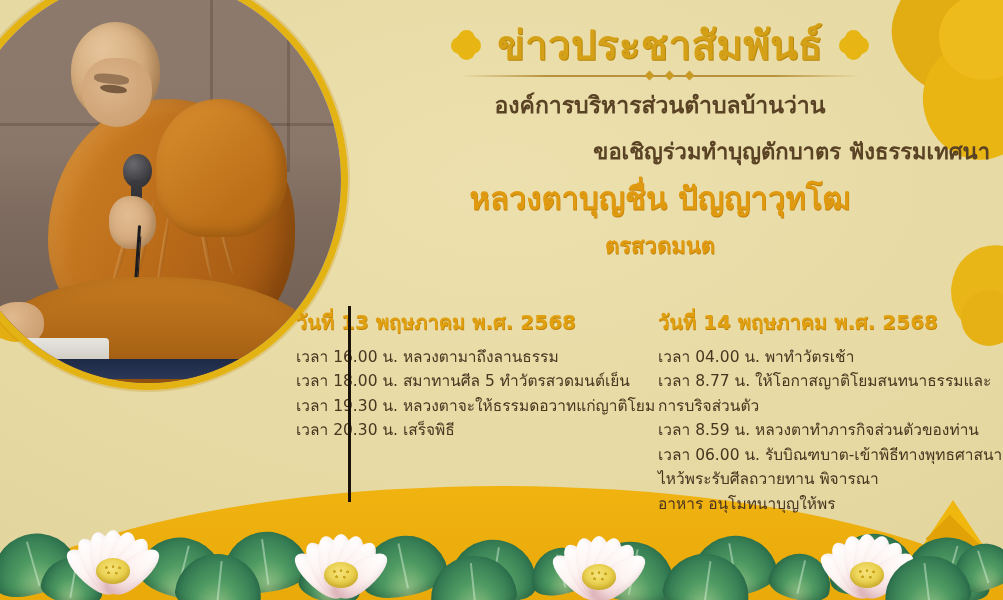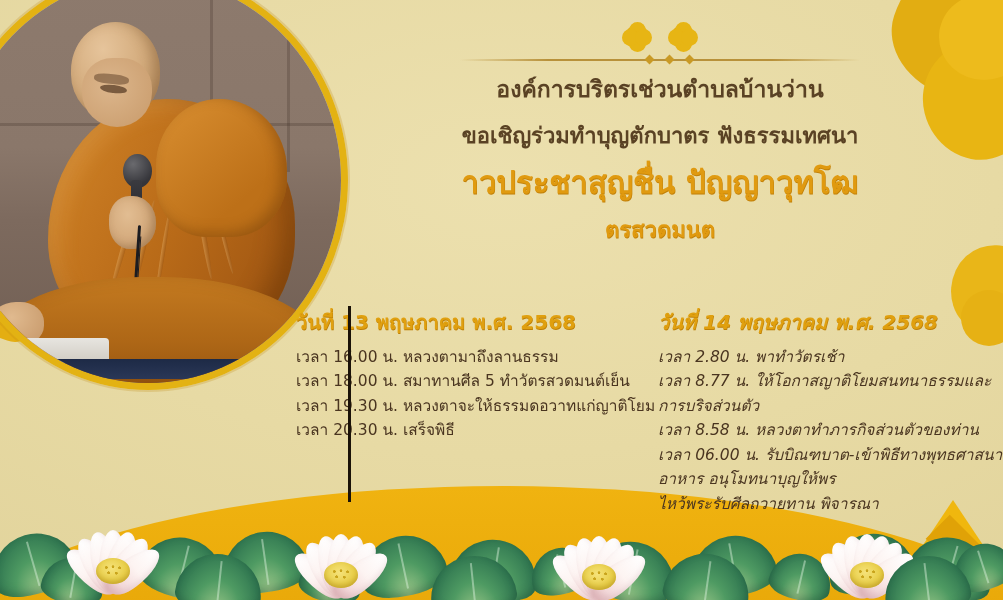--- a/index.html
+++ b/index.html
@@ -283,20 +283,21 @@
     color:#5a4224;
     margin-top:4px;
     line-height:1.5;
   }
   .invite-line {
     font-size:22px;
     font-weight:bold;
     color:#5a4224;
     margin-top:12px;
     line-height:1.5;
+    text-align:right;
   }
   .monk-name {
     font-size:31px;
     font-weight:bold;
     color:#e09a10;
     margin-top:10px;
     line-height:1.3;
     text-shadow:.5px .5px 0 #c07f08;
   }
   .venue-line {
@@ -317,21 +318,21 @@
   
   .sched {
     position:absolute;
     left:296px; top:306px;
     width:700px;
     display:flex;
     z-index:6;
   }
   .col { position:relative; }
   .col-left { width:340px; padding-right:18px; }
-  .col-right { width:350px; padding-left:22px;font-style:italic; }
+  .col-right { width:350px; padding-left:22px; }
 
   .divider {
     position:absolute;
     left:348px; top:306px;
     width:3px; height:196px;
     background:#1a1208;
     z-index:6;
   }
 
   .day-head {
@@ -482,60 +483,61 @@
 
   <div class="header">
     <div class="title-row">
       <span class="quatrefoil">
         <span class="p-c"></span>
           <span class="p-t"></span>
           <span class="p-b"></span>
           <span class="p-l"></span>
           <span class="p-r"></span>
       </span>
+      <span class="main-title">ข่าวประชาสัมพันธ์</span>
       <span class="quatrefoil">
         <span class="p-c"></span>
           <span class="p-t"></span>
           <span class="p-b"></span>
           <span class="p-l"></span>
           <span class="p-r"></span>
       </span>
     </div>
 
     <div class="title-rule">
       <span class="bar"></span>
       <span class="dia d1"></span>
         <span class="dia d2"></span>
         <span class="dia d3"></span>
     </div>
 
-    <div class="org-line">องค์การบริตรเช่วนตำบลบ้านว่าน</div>
+    <div class="org-line">องค์การบริหารส่วนตำบลบ้านว่าน</div>
     <div class="invite-line">ขอเชิญร่วมทำบุญตักบาตร ฟังธรรมเทศนา</div>
-    <div class="monk-name">าวประชาสุญชื่น ปัญญาวุทโฒ</div>
+    <div class="monk-name">หลวงตาบุญชื่น ปัญญาวุทโฒ</div>
     <div class="schedule-word">ตรสวดมนต</div>
   </div>
 
   <div class="sched">
     <div class="col col-left">
       <div class="day-head">วันที่ 13 พฤษภาคม พ.ศ. 2568</div>
       <div class="item">เวลา 16.00 น. หลวงตามาถึงลานธรรม</div>
       <div class="item">เวลา 18.00 น. สมาทานศีล 5 ทำวัตรสวดมนต์เย็น</div>
       <div class="item">เวลา 19.30 น. หลวงตาจะให้ธรรมดอวาทแก่ญาติโยม</div>
       <div class="item">เวลา 20.30 น. เสร็จพิธี</div>
     </div>
 
     <div class="col col-right">
       <div class="day-head">วันที่ 14 พฤษภาคม พ.ศ. 2568</div>
-      <div class="item">เวลา 2.80 น. พาทำวัตรเช้า</div>
+      <div class="item">เวลา 04.00 น. พาทำวัตรเช้า</div>
       <div class="item">เวลา 8.77 น. ให้โอกาสญาติโยมสนทนาธรรมและ</div>
       <div class="item cont">การบริจส่วนตัว</div>
-      <div class="item">เวลา 8.58 น. หลวงตาทำภารกิจส่วนตัวของท่าน</div>
+      <div class="item">เวลา 8.59 น. หลวงตาทำภารกิจส่วนตัวของท่าน</div>
       <div class="item">เวลา 06.00 น. รับบิณฑบาต-เข้าพิธีทางพุทธศาสนา</div>
+      <div class="item cont">ไหว้พระรับศีลถวายทาน พิจารณา</div>
       <div class="item cont">อาหาร อนุโมทนาบุญให้พร</div>
-      <div class="item cont">ไหว้พระรับศีลถวายทาน พิจารณา</div>
     </div>
   </div>
   <div class="divider"></div>
 
   <div class="gold-band-2"></div>
   <div class="gold-band"></div>
   <div class="temple-orn"></div>
   <div class="temple-orn2"></div>
 
   <div class="lotus-layer">

